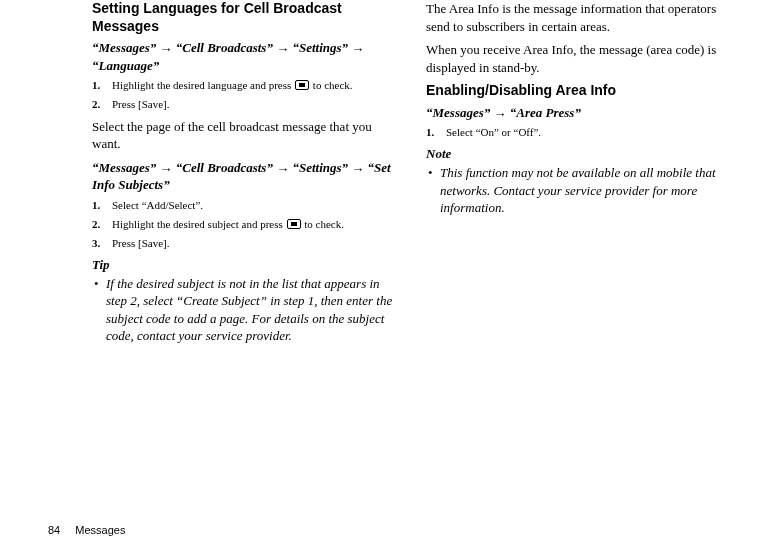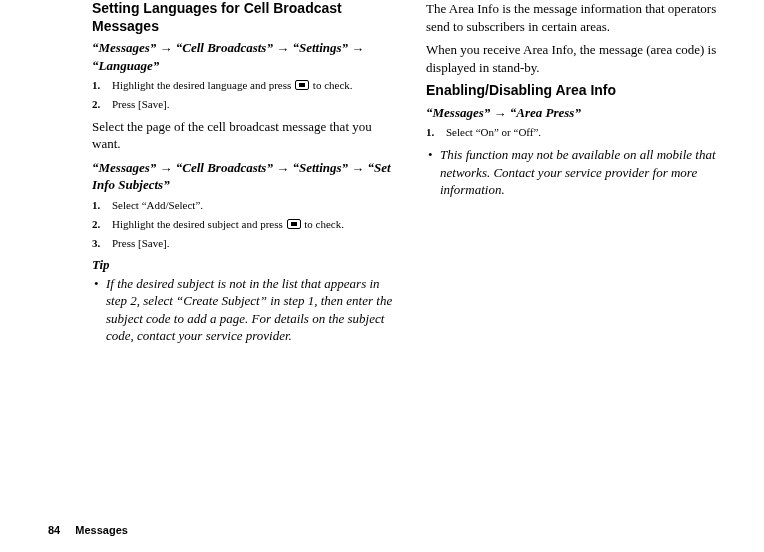--- a/index.html
+++ b/index.html
@@ -117,21 +117,21 @@
   }
   .h2 .menu {
     font-size: 15px;
   }
   .footer {
     position: absolute;
     left: 48px;
     bottom: 16px;
     font-family: Arial, Helvetica, sans-serif;
     font-size: 11px;
-    font-weight: bold;
+    font-weight: normal;
   }
   .footer .page-num {
     margin-right: 12px;
   }
 </style>
 </head>
 <body>
 
 <div class="page">
 
@@ -204,20 +204,21 @@
       <span class="arrow">→</span>
       <span>“Area Press”</span>
     </div>
 
     <ol class="steps">
       <li>
         <span>Select “On” or “Off”.</span>
       </li>
     </ol>
 
+    <div class="tipnote">Note</div>
     <ul class="bullets">
       <li>
         <span>This function may not be available on all mobile that networks. Contact your service provider for more information.</span>
       </li>
     </ul>
 
   </div>
 
 </div>
 

